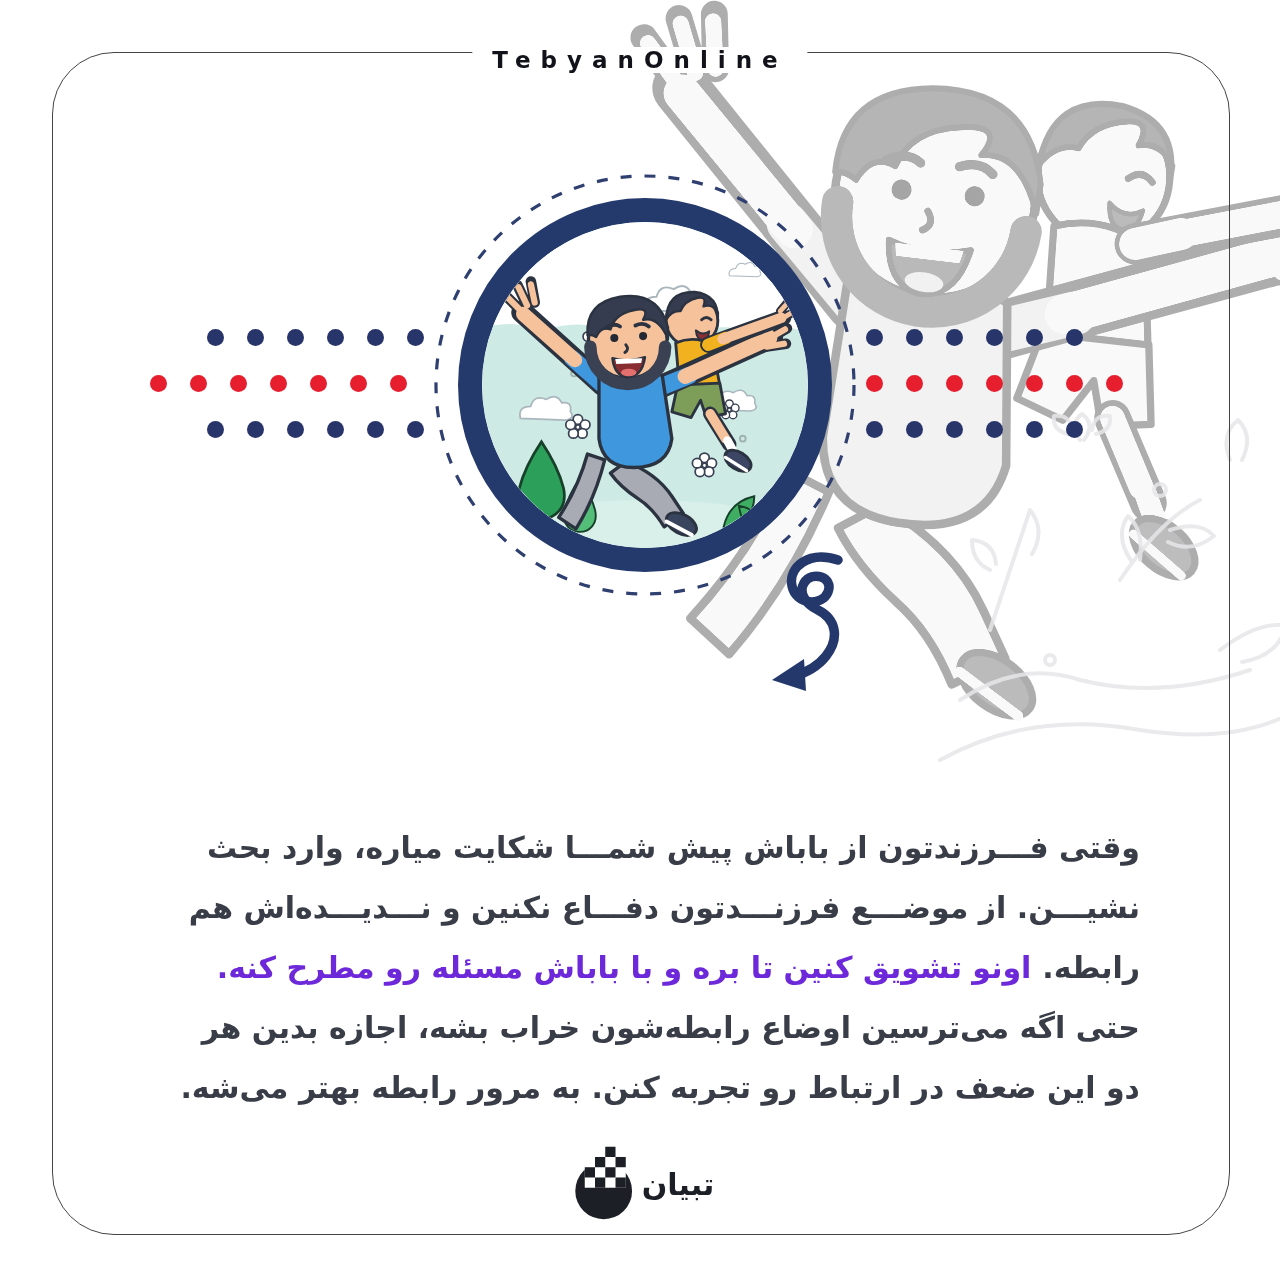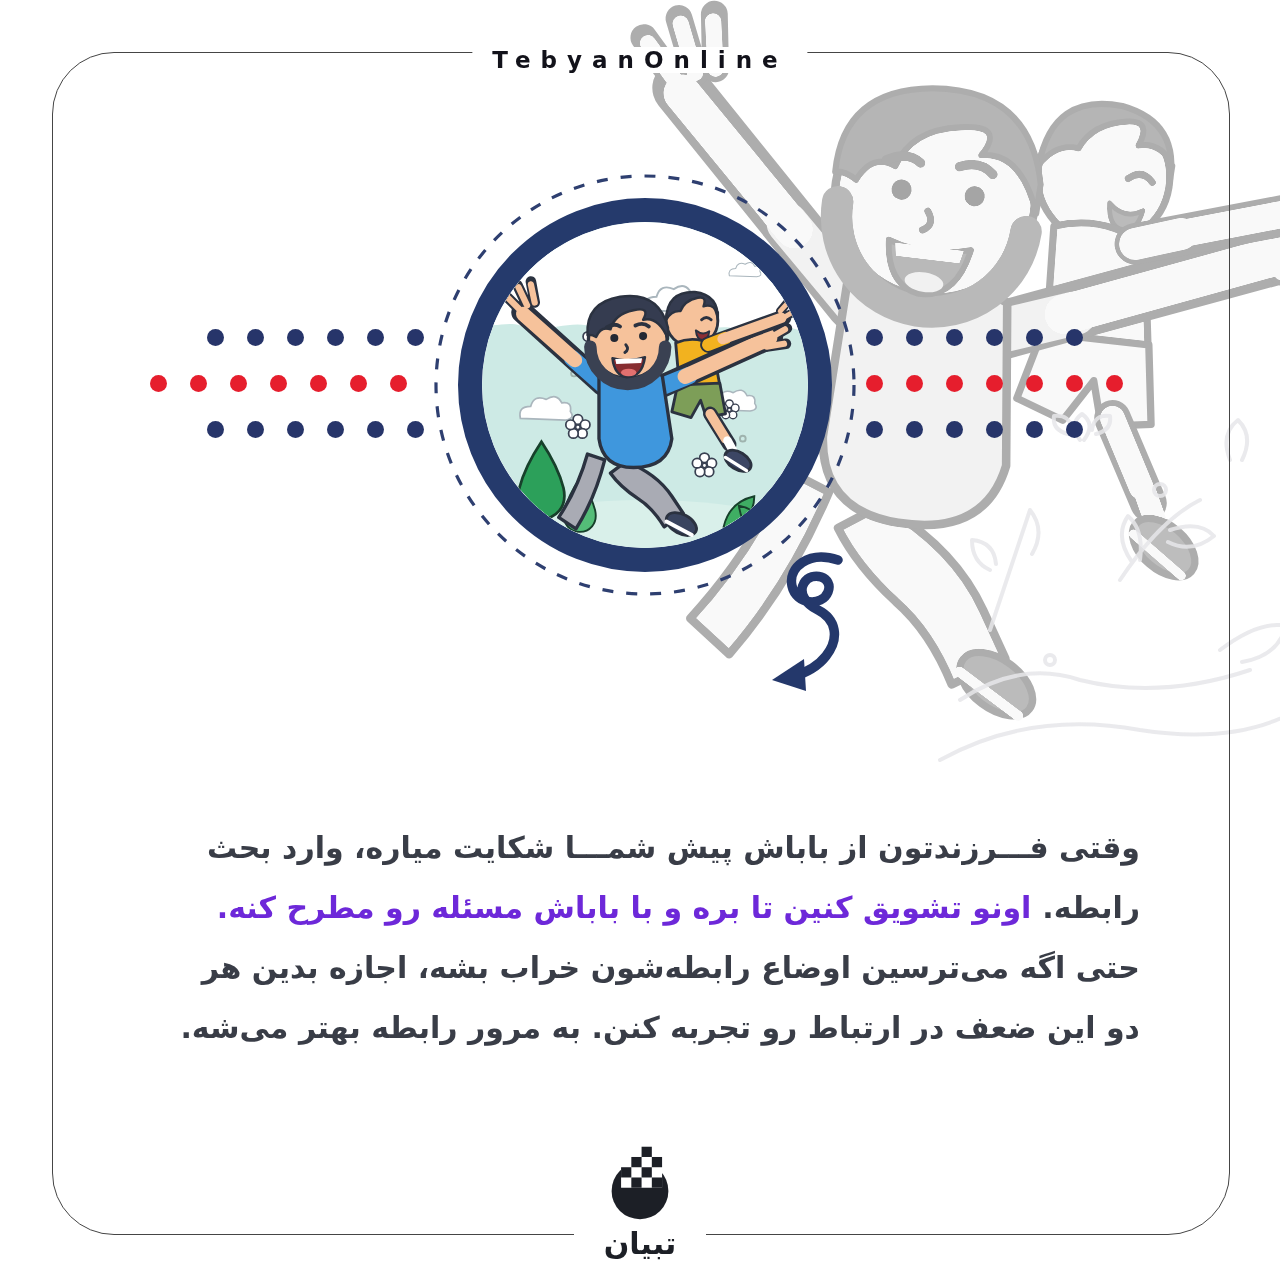--- a/index.html
+++ b/index.html
@@ -32,21 +32,21 @@
   .arrow{position:absolute;left:748px;top:552px;width:106px;height:142px;}
   
   .headline{position:absolute;left:0;top:694px;width:1280px;text-align:center;
             direction:rtl;font-size:51px;font-weight:800;color:#d8232e;}
   .bodytxt{position:absolute;left:140px;top:818px;width:1000px;direction:rtl;
            text-align:right;font-size:30px;font-weight:700;color:#393d47;line-height:60px;}
   .bodytxt .line{white-space:nowrap;}
   .red-seg{color:#6d28d9;margin-inline-start:11px;}
   
   .logo-block{position:absolute;left:640px;top:1142px;transform:translateX(-50%);
-              background:#fff;padding:0 28px;display:flex;flex-direction:column;
+              background:#fff;padding:0 28px;display:flex;flex-direction:row;
               align-items:center;}
   .logo-glyph{width:76px;height:82px;}
   .logo-word{font-size:30px;font-weight:800;color:#1c1f26;direction:rtl;margin-top:2px;}
 </style>
 </head>
 <body>
 
 <div class="canvas">
 
   <svg class="wm-fig" viewBox="0 0 340 340" aria-hidden="true">
@@ -238,20 +238,21 @@
   </div>
 
   <svg class="arrow" viewBox="0 0 106 142">
     <path d="M90,8 C60,-2 40,16 44,34 C48,53 74,55 80,40 C86,25 64,18 56,31 C50,41 58,52 70,58 C88,67 92,86 78,104 C71,113 58,121 44,125" fill="none" stroke="#24386b" stroke-width="9.5" stroke-linecap="round"></path>
     <polygon points="56,107 24,128 58,139" fill="#24386b"></polygon>
   </svg>
 
 
   <div class="bodytxt">
     <div class="line">وقتی فـــرزندتون از باباش پیش شمـــا شکایت میاره، وارد بحث</div>
+    <div class="line">نشیـــن. از موضـــع فرزنـــدتون دفـــاع نکنین و نـــدیـــده‌اش هم</div>
     <div class="line"><span>رابطه.</span><span class="red-seg">اونو تشویق کنین تا بره و با باباش مسئله رو مطرح کنه.</span></div>
     <div class="line">حتی اگه می‌ترسین اوضاع رابطه‌شون خراب بشه، اجازه بدین هر</div>
     <div class="line">دو این ضعف در ارتباط رو تجربه کنن. به مرور رابطه بهتر می‌شه.</div>
   </div>
 
   <div class="logo-block">
     <svg class="logo-glyph" viewBox="0 0 96 104">
       <circle cx="48" cy="62" r="36" fill="#1c1f26"></circle>
       <rect x="24" y="18" width="52" height="40" fill="#ffffff"></rect>
       <g fill="#1c1f26">

